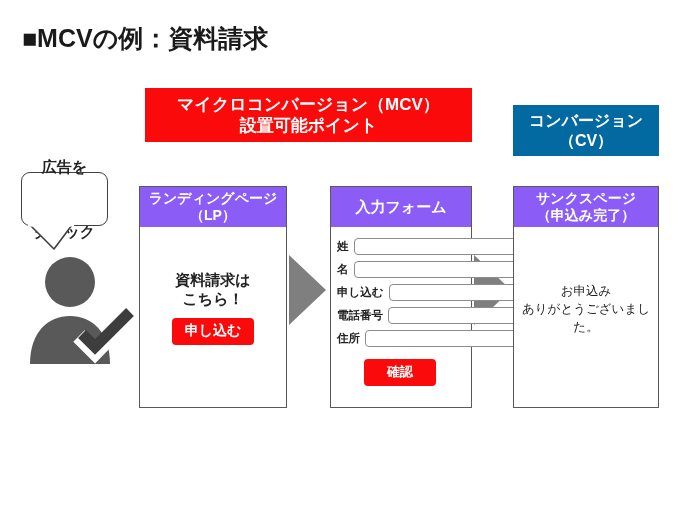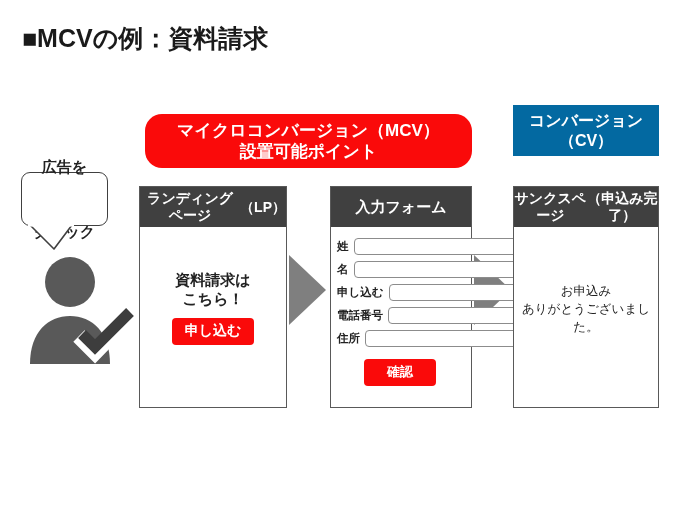--- a/index.html
+++ b/index.html
@@ -37,26 +37,25 @@
     display: flex;
     align-items: center;
     justify-content: center;
     text-align: center;
     color: #ffffff;
     font-weight: bold;
     line-height: 1.24;
   }
   #banner-mcv {
     left: 145px;
-    top: 114px;
+    top: 88px;
     width: 327px;
     height: 54px;
     background: #fa0a0a;
     font-size: 17px;
-    border-radius: 17px;
   }
   #banner-cv {
     left: 513px;
     top: 105px;
     width: 146px;
     height: 51px;
     background: #0369a1;
     font-size: 16px;
   }
 
@@ -99,25 +98,26 @@
   }
 
   
   .card {
     position: absolute;
     background: #ffffff;
     border: 1.4px solid #595959;
     box-sizing: border-box;
   }
   .card-header {
-    background: #404040;
+    background: #8b5cf6;
     color: #ffffff;
     font-weight: bold;
     text-align: center;
     display: flex;
+    flex-direction: column;
     align-items: center;
     justify-content: center;
     line-height: 1.2;
     box-sizing: border-box;
   }
   .card-body {
     position: relative;
     box-sizing: border-box;
   }
 

